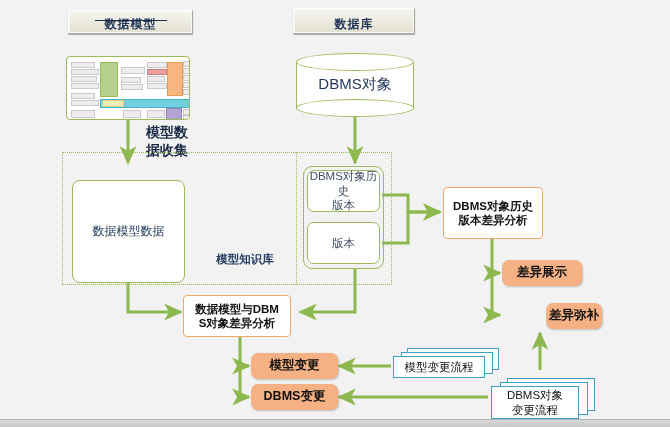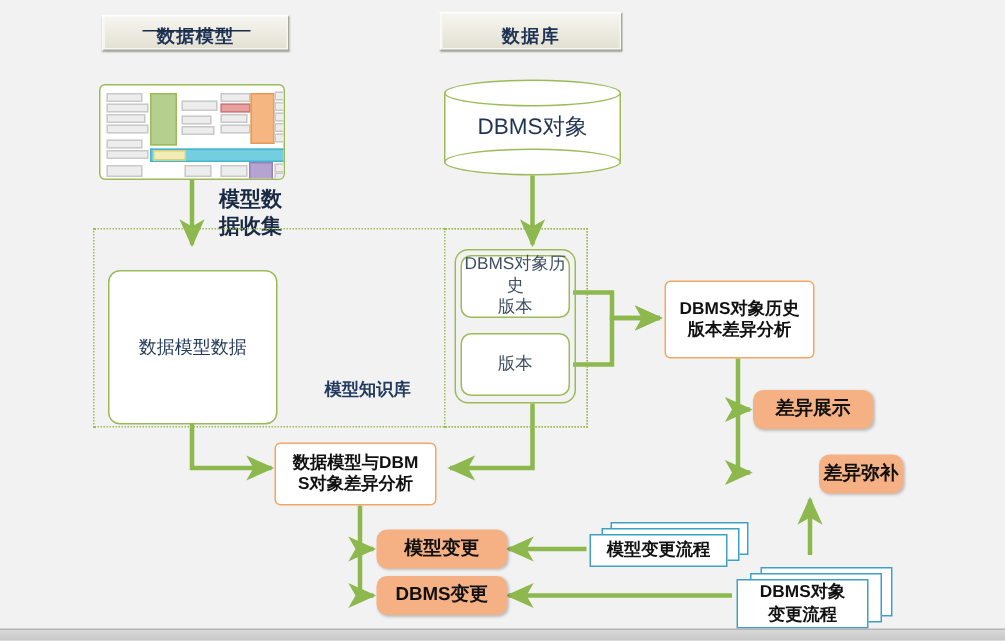--- a/index.html
+++ b/index.html
@@ -112,21 +112,21 @@
   
   .stack{position:absolute;}
   .stack .sheet{
     position:absolute;box-sizing:border-box;
     border:1.4px solid #3f9fc4;background:#ffffff;
   }
   .stack .front{
     position:absolute;left:0;top:8px;box-sizing:border-box;
     border:1.4px solid #3f9fc4;background:#ffffff;
     display:flex;align-items:center;justify-content:center;text-align:center;
-    color:#111111;font-size:11.5px;font-weight:bold;line-height:1.25;
+    color:#111111;font-size:11.5px;font-weight:normal;line-height:1.25;
   }
 
   
   .edge-label{
     position:absolute;text-align:center;
     color:#1b2a44;font-size:14px;font-weight:bold;line-height:1.25;
   }
 
   
   #botbar{

